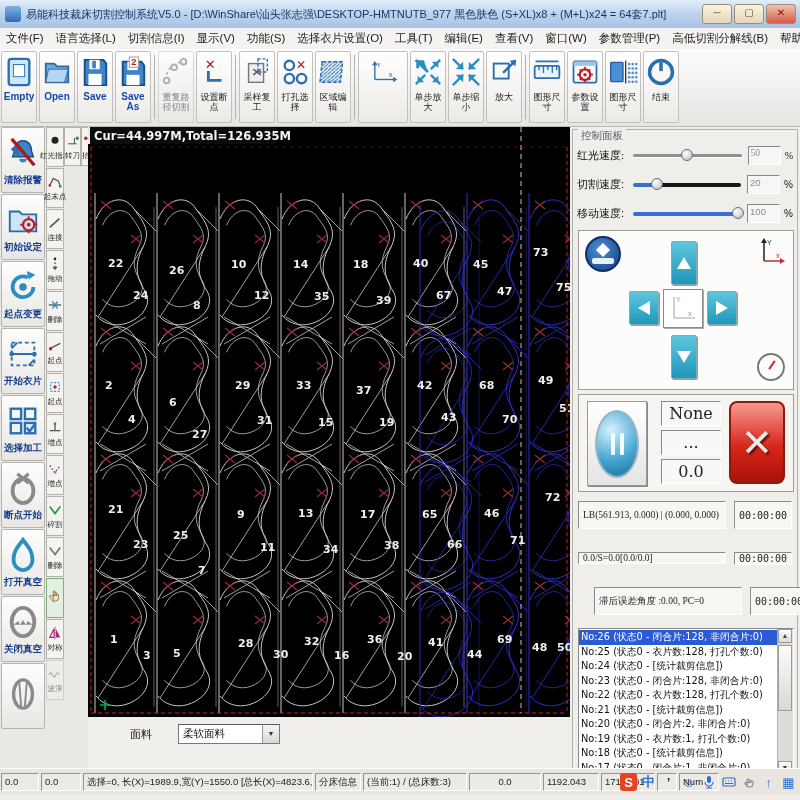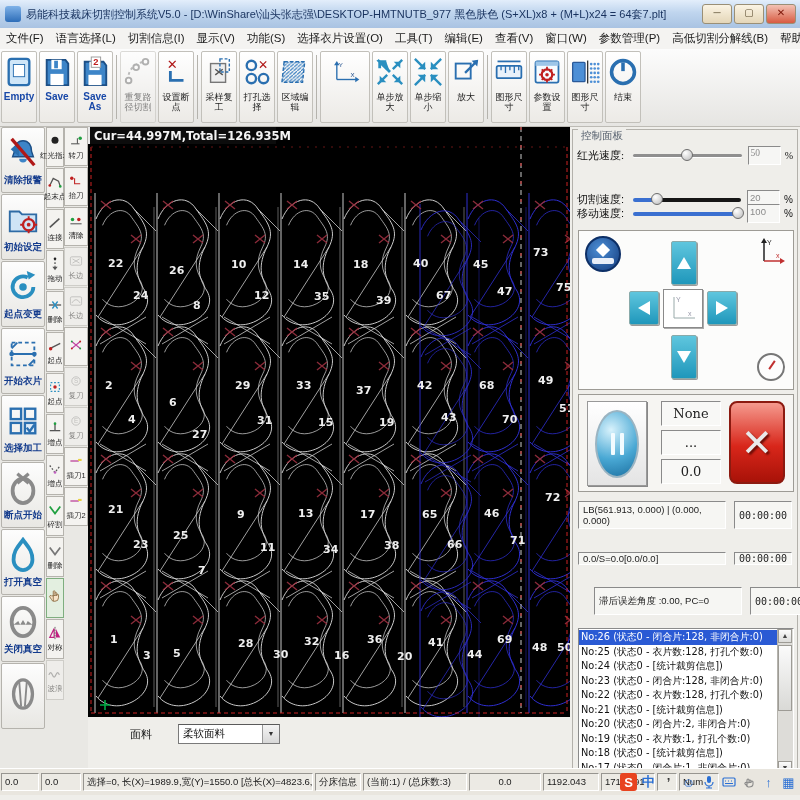--- a/index.html
+++ b/index.html
@@ -30,21 +30,21 @@
   .tbsep{width:5px;height:72px;position:relative;}
   .tbsep::after{content:"";position:absolute;left:2px;top:4px;bottom:4px;width:1px;background:#b5b3ad;}
   
   .sidebar{position:absolute;left:0;top:127px;width:88px;height:641px;background:#e9e8e4;display:flex;}
   .sb-col1{width:46px;display:flex;flex-direction:column;}
   .sb-big{height:66px;margin:0 1px 1px 1px;border:1px solid #b5b3ad;border-radius:2px;background:linear-gradient(#fdfdfd,#e8e7e3);
     display:flex;flex-direction:column;align-items:center;justify-content:center;box-sizing:border-box;}
   .sb-big svg{width:34px;height:36px;}
   .sb-big .blabel{font-size:9.5px;font-weight:bold;color:#123a8c;line-height:10px;}
   .sb-col2{width:18px;display:flex;flex-direction:column;}
-  .sb-col3{width:24px;display:flex;flex-direction:column;}
+  .sb-col3{width:24px;display:flex;}
   .sb-sm{margin:0 0 1px 0;border:1px solid #b5b3ad;background:#f4f3f0;display:flex;flex-direction:column;align-items:center;justify-content:center;box-sizing:border-box;}
   .sb-col2 .sb-sm{height:40px;}
   .sb-col3 .sb-sm{height:39px;}
   .sb-sm svg{width:14px;height:14px;}
   .sb-sm .slabel{font-size:7.5px;line-height:8px;color:#222;white-space:nowrap;}
   .sb-sm.selected{background:#e3efe0;border-color:#7fae7f;}
   .sb-sm.disabled{opacity:.5;}
   
   .canvas-wrap{position:absolute;left:88px;top:127px;width:482px;height:590px;background:#000;}
   
@@ -79,28 +79,28 @@
   .gauge{position:absolute;right:8px;bottom:8px;width:28px;height:28px;border-radius:50%;background:#fdfdfd;border:2px solid #777;box-sizing:border-box;}
   .gauge::after{content:"";position:absolute;left:12px;top:5px;width:2px;height:10px;background:#c03030;transform:rotate(35deg);}
   .runbox{position:absolute;left:5px;top:264px;width:214px;height:96px;background:#f6f5f2;border:1px solid #9d9b95;}
   .pause-btn{position:absolute;left:8px;top:6px;width:58px;height:83px;border:1px solid #999;background:linear-gradient(#fff,#e4e4e4);
     display:flex;align-items:center;justify-content:center;box-shadow:1px 1px 0 #888;}
   .pause-oval{width:44px;height:68px;border-radius:50%;background:radial-gradient(circle at 35% 28%,#d8f2fc,#49a8d4 55%,#1b6fa0);
     border:2px solid #9ab4c2;box-sizing:border-box;display:flex;align-items:center;justify-content:center;gap:5px;}
   .pause-bar{width:4px;height:22px;background:#f2fbff;border-radius:1px;}
   .run-mid{position:absolute;left:82px;top:6px;width:60px;height:83px;display:flex;flex-direction:column;justify-content:space-between;}
   .run-cell{height:23px;border:1px solid;border-color:#8a8a8a #fff #fff #8a8a8a;background:#f8f8f6;
-    font-size:13px;color:#222;display:flex;align-items:center;justify-content:center;font-family:"DejaVu Serif","Liberation Serif",serif;}
+    font-size:16px;color:#222;display:flex;align-items:center;justify-content:center;font-family:"DejaVu Serif","Liberation Serif",serif;}
   .stop-btn{position:absolute;right:8px;top:6px;width:56px;height:83px;border-radius:8px;
     background:linear-gradient(#f59a8e,#d8261a 55%,#a81208);border:2px solid #8c1a10;box-sizing:border-box;
     display:flex;align-items:center;justify-content:center;}
   .stop-x{font-size:38px;font-weight:bold;color:#e9e9ea;text-shadow:2px 2px 2px #6d0d06;line-height:1;}
   .stat-row{position:absolute;left:5px;width:214px;height:28px;display:flex;justify-content:space-between;}
   .stat-text{width:148px;border:1px solid;border-color:#8a8a8a #fff #fff #8a8a8a;background:#f6f6f3;
-    font-family:Liberation Sans, sans-serif;font-size:9.5px;color:#222;display:flex;align-items:center;padding:0 4px;box-sizing:border-box;}
+    font-family:Liberation Serif, serif;font-size:9.5px;color:#222;display:flex;align-items:center;padding:0 4px;box-sizing:border-box;}
   .stat-time{width:58px;border:1px solid;border-color:#8a8a8a #fff #fff #8a8a8a;background:#f6f6f3;
     font-family:"DejaVu Sans Mono","Liberation Mono",monospace;font-size:10px;color:#222;display:flex;align-items:center;justify-content:center;box-sizing:border-box;}
   .logbox{position:absolute;left:5px;top:498px;width:214px;height:146px;background:#fff;border:1px solid;border-color:#8a8a8a #fff #fff #8a8a8a;overflow:hidden;}
   .log-rows{position:absolute;left:0;top:1px;right:15px;}
   .log-row{height:14.5px;font-size:9.8px;line-height:14.5px;white-space:nowrap;color:#111;padding-left:2px;font-family:"DejaVu Sans","Liberation Sans",sans-serif;}
   .log-row.selected{background:#2a5ad4;color:#fff;}
   .log-scroll{position:absolute;right:0;top:0;width:15px;height:100%;background:#dddcd8;border-left:1px solid #b5b3ad;}
   .ls-arrow{position:absolute;left:0;width:14px;height:14px;background:linear-gradient(#fbfbfb,#dcdcda);border:1px solid #9d9b95;box-sizing:border-box;font-size:7px;text-align:center;line-height:12px;color:#444;}
   .ls-thumb{position:absolute;left:0;top:16px;width:14px;height:66px;background:linear-gradient(#fbfbfb,#d9d9d6);border:1px solid #9d9b95;box-sizing:border-box;}
   
@@ -144,20 +144,29 @@
 
   <div class="toolbar" id="toolbar">
       <div class="tbtn en">
         <div class="ticon">
           <svg viewBox="0 0 32 34">
             <rect x="5" y="3" width="22" height="28" rx="3" fill="#cfe6f8" stroke="#2a6fb0" stroke-width="2.5"></rect>
             <rect x="10" y="9" width="12" height="13" fill="#fff" stroke="#2a6fb0"></rect>
           </svg>
         </div>
         <div class="tlabel">Empty</div>
+      </div>
+      <div class="tbtn en">
+        <div class="ticon">
+          <svg viewBox="0 0 32 34">
+            <path d="M4 8 h9 l3 3 h12 v17 H4z" fill="#6da9dd" stroke="#2f6ba5" stroke-width="2"></path>
+            <path d="M7 14 h21 l-4 14 H4z" fill="#b6d6f0" stroke="#2f6ba5"></path>
+          </svg>
+        </div>
+        <div class="tlabel">Open</div>
       </div>
       <div class="tbtn en">
         <div class="ticon">
           <svg viewBox="0 0 32 34">
             <path d="M5 4 h20 l3 4 v23 H5z" fill="#3d85c8" stroke="#1c4f86" stroke-width="2"></path>
             <rect x="10" y="4" width="11" height="10" fill="#fff"></rect>
             <rect x="9" y="19" width="14" height="12" fill="#fff"></rect>
             <rect x="13" y="5" width="4" height="8" fill="#3d85c8"></rect>
           </svg>
         </div>
@@ -1024,21 +1033,21 @@
     <div id="sliders">
         <div class="slider-row" style="top: 14px; font-family: Liberation Serif, serif;">
           <span class="sl-label">红光速度:</span>
           <div class="sl-track">
             <div class="sl-line gray"></div>
             <div class="sl-thumb" style="left: calc(50% - 6px);"></div>
           </div>
           <div class="sl-value">50</div>
           <span class="sl-unit">%</span>
         </div>
-        <div class="slider-row" style="top: 58px;">
+        <div class="slider-row" style="top: 43px;">
           <span class="sl-label">切割速度:</span>
           <div class="sl-track">
             <div class="sl-line blue" style="right:78%"></div>
             <div class="sl-line dark" style="left:22%"></div>
             <div class="sl-thumb" style="left: calc(22% - 6px);"></div>
           </div>
           <div class="sl-value">20</div>
           <span class="sl-unit">%</span>
         </div>
         <div class="slider-row" style="top: 72px;">

